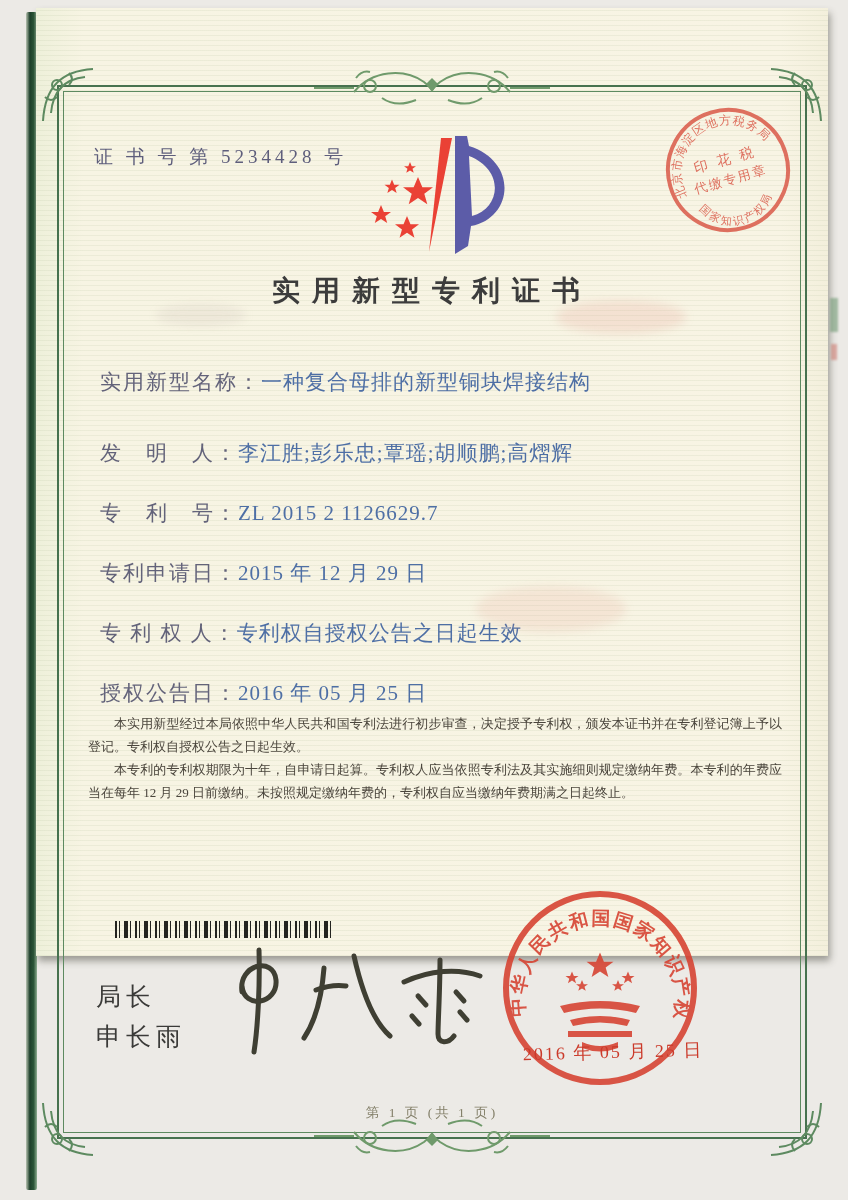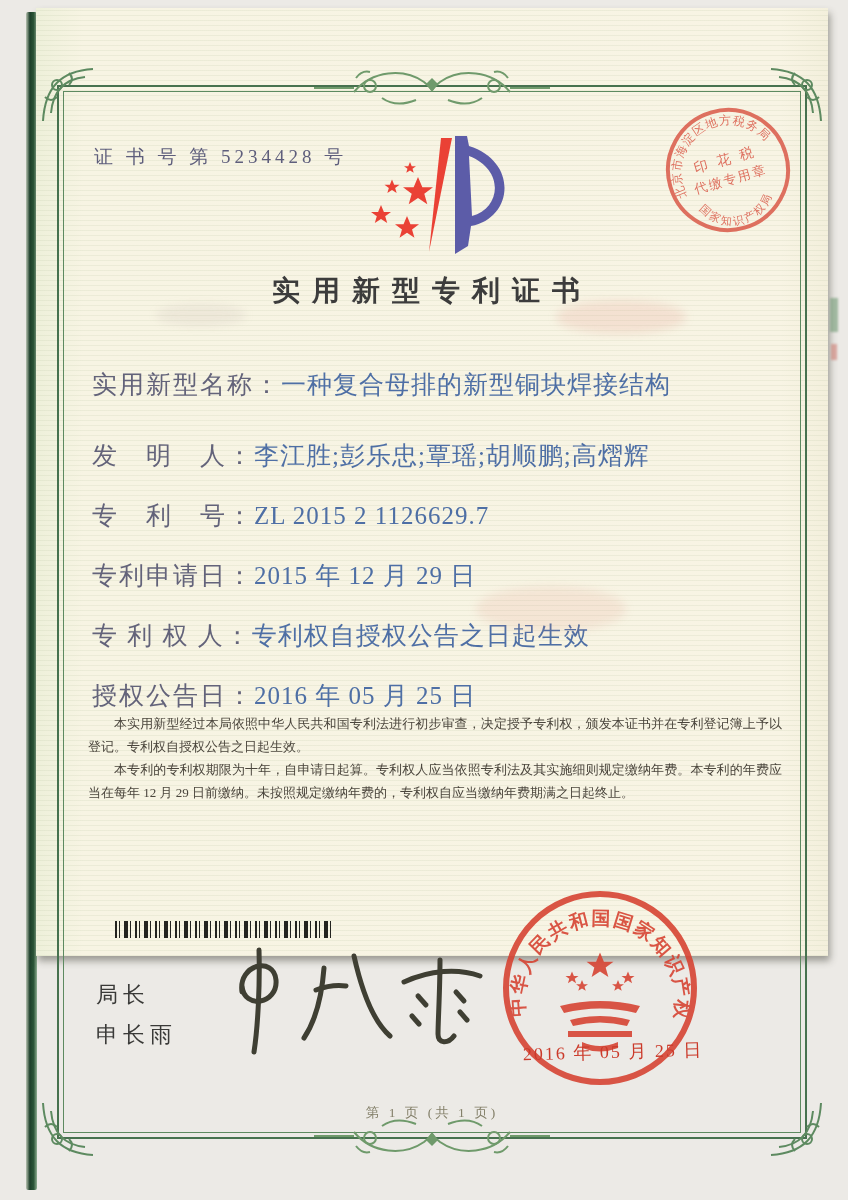--- a/index.html
+++ b/index.html
@@ -19,33 +19,33 @@
   .frame{position:absolute;left:21px;top:77px;width:746px;height:1050px;
     border:2px solid #47724f;}
   .frame-inner{position:absolute;inset:4px;border:1px solid #5d8a60;}
   .ornament{position:absolute;}
   
   .certno{position:absolute;left:58px;top:136px;font-size:19px;letter-spacing:4px;
     color:#5e5e7c;}
   .logo{position:absolute;left:319px;top:122px;}
   .title{position:absolute;left:0;right:0;top:264px;text-align:center;
     font-size:28px;font-weight:bold;letter-spacing:12px;color:#3c3c3c;}
-  .field{position:absolute;left:56px;font-size:25px;white-space:nowrap;}
+  .field{position:absolute;left:64px;font-size:21px;white-space:nowrap;}
   .field .lbl{color:#63637a;letter-spacing:2px;}
   .field .val{color:#4e6fa5;letter-spacing:1px;}
   .body-text{position:absolute;left:52px;top:704px;width:694px;font-size:13px;
     line-height:1.78;color:#4a453c;text-align:justify;}
   .body-text p{margin:0;text-indent:2em;}
   .barcode{position:absolute;left:79px;top:913px;width:218px;height:17px;
     background:repeating-linear-gradient(90deg,
       #23231f 0 2px, transparent 2px 4px,
       #23231f 4px 5px, transparent 5px 9px,
       #23231f 9px 13px, transparent 13px 15px,
       #23231f 15px 16px, transparent 16px 20px);}
-  .signer{position:absolute;left:60px;font-size:22px;letter-spacing:5px;color:#3a3a38;}
+  .signer{position:absolute;left:60px;font-size:25px;letter-spacing:5px;color:#3a3a38;}
   .sig-svg{position:absolute;left:168px;top:926px;}
   .seal-main{position:absolute;left:462px;top:878px;opacity:.88;}
   .seal-date{position:absolute;left:472px;top:1032px;width:210px;text-align:center;
     color:#cb3a2a;font-size:18px;letter-spacing:2px;transform:rotate(-1.5deg);}
   .seal-small{position:absolute;left:622px;top:92px;transform:rotate(-16deg);opacity:.8;}
   .footer{position:absolute;left:0;right:0;top:1096px;text-align:center;
     font-size:13.5px;letter-spacing:3px;color:#84806a;}
   
   .smudge{position:absolute;border-radius:50%;filter:blur(4px);}
   .edge-mark{position:absolute;filter:blur(1px);}

